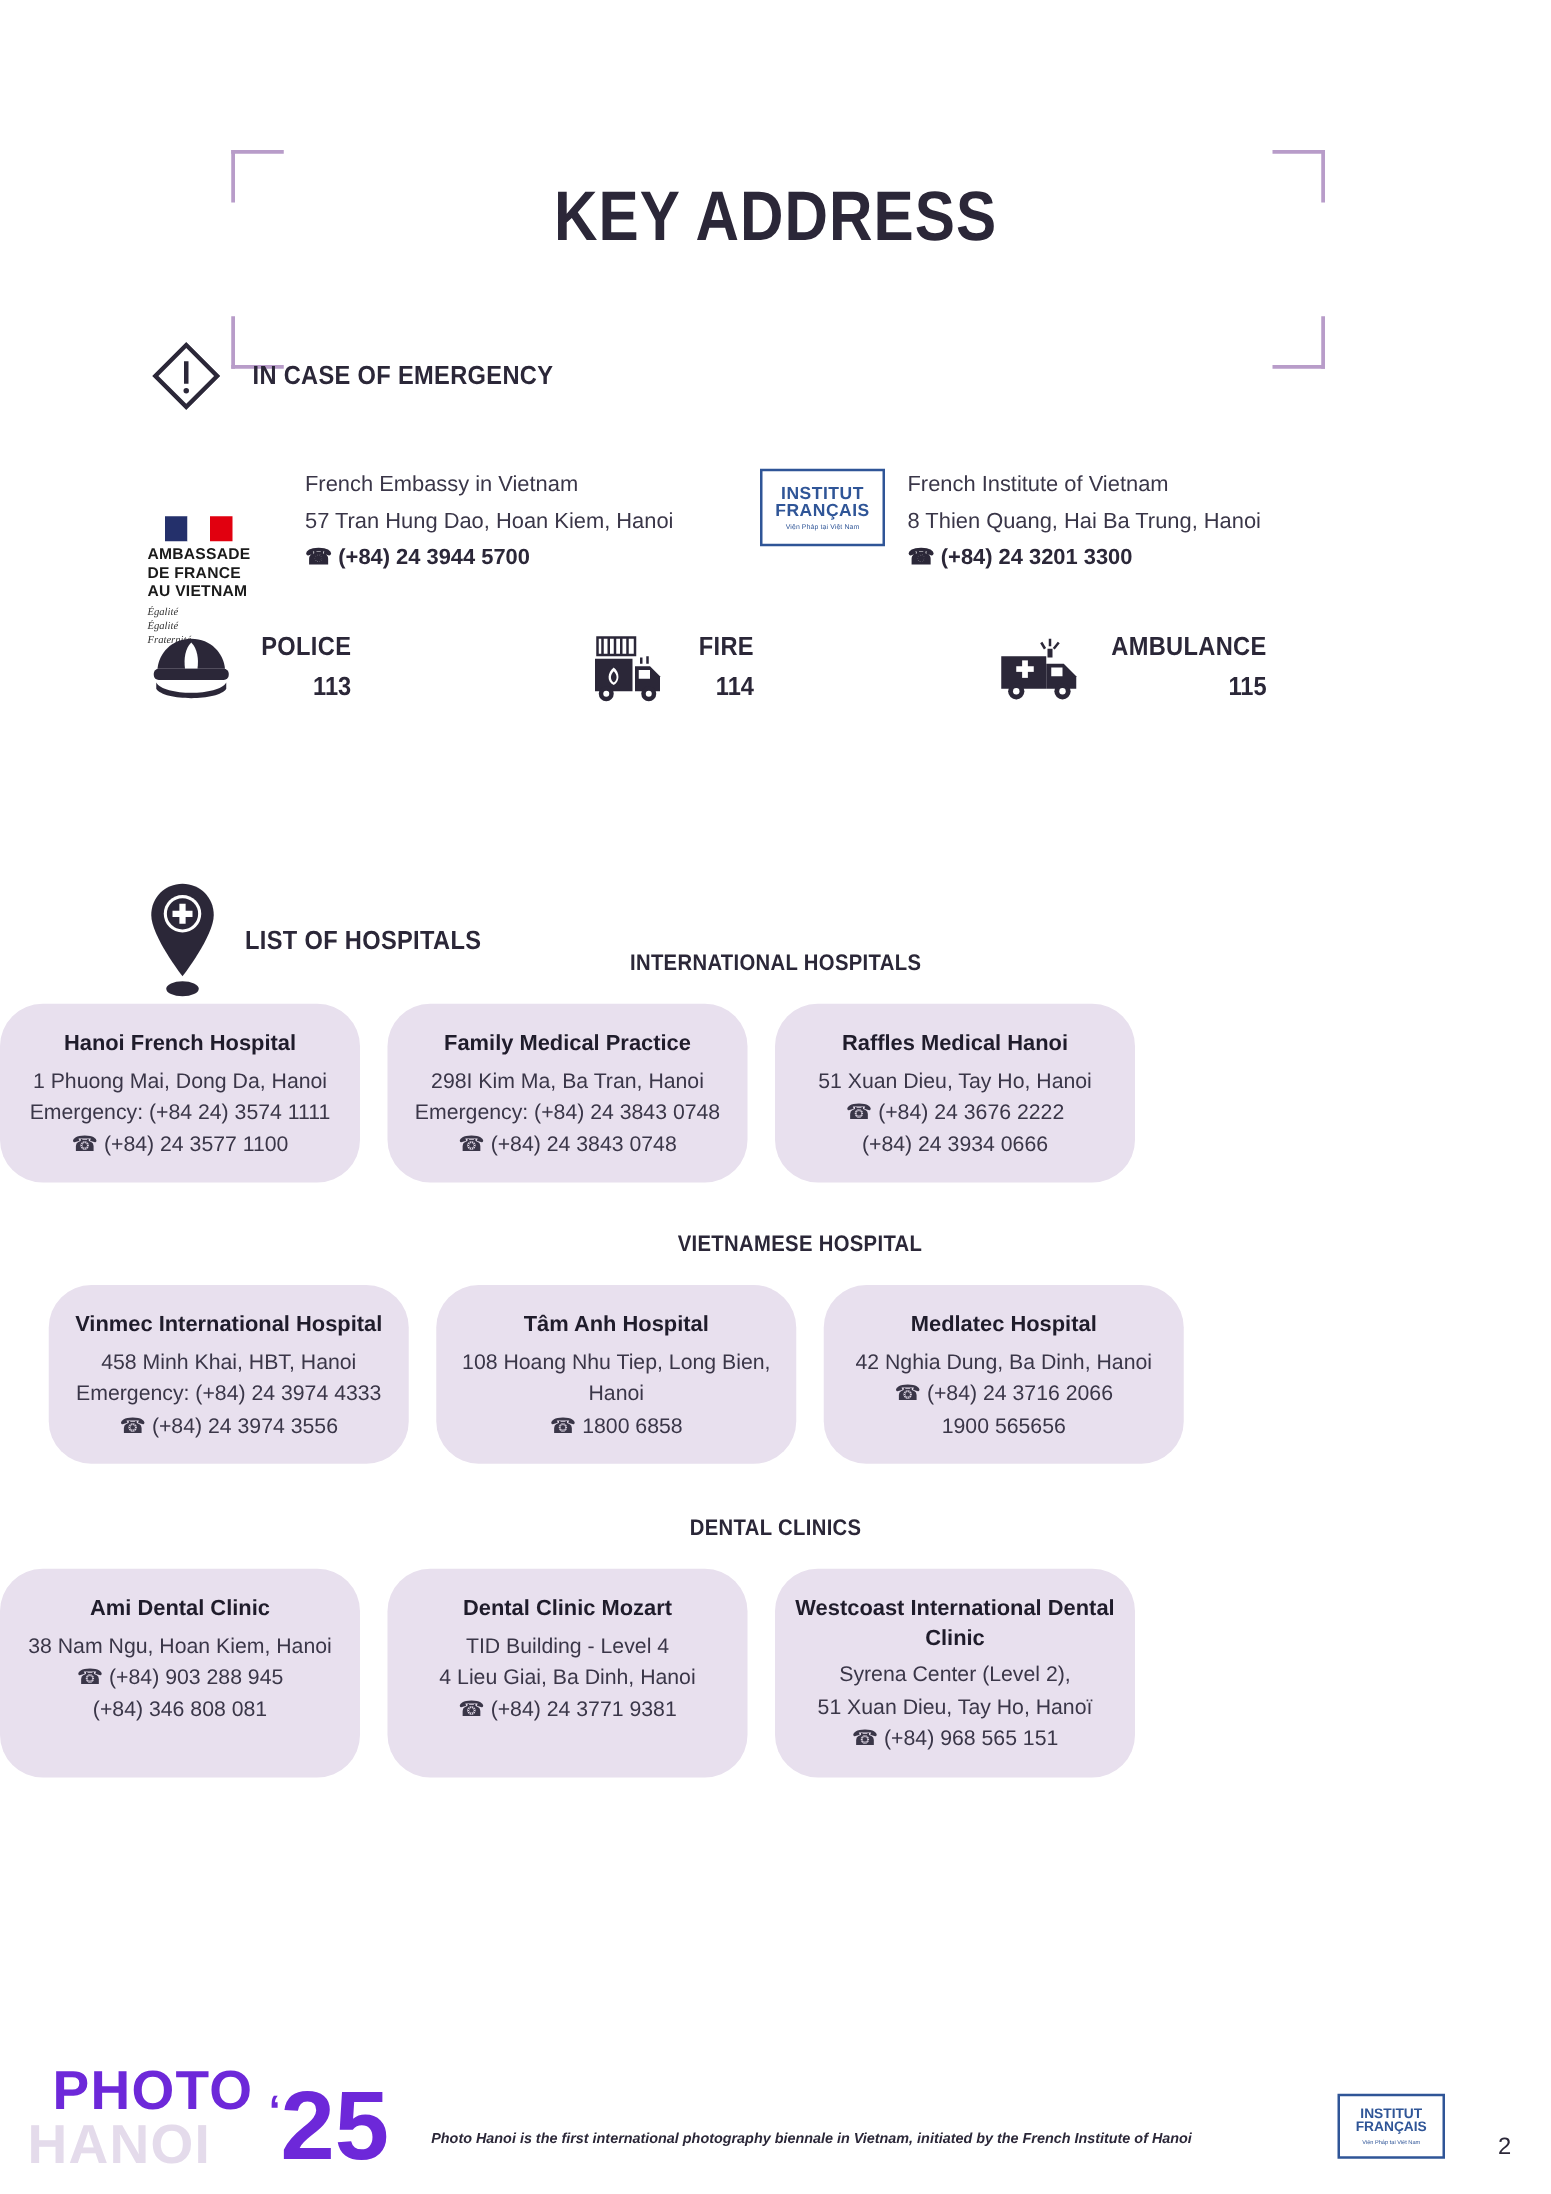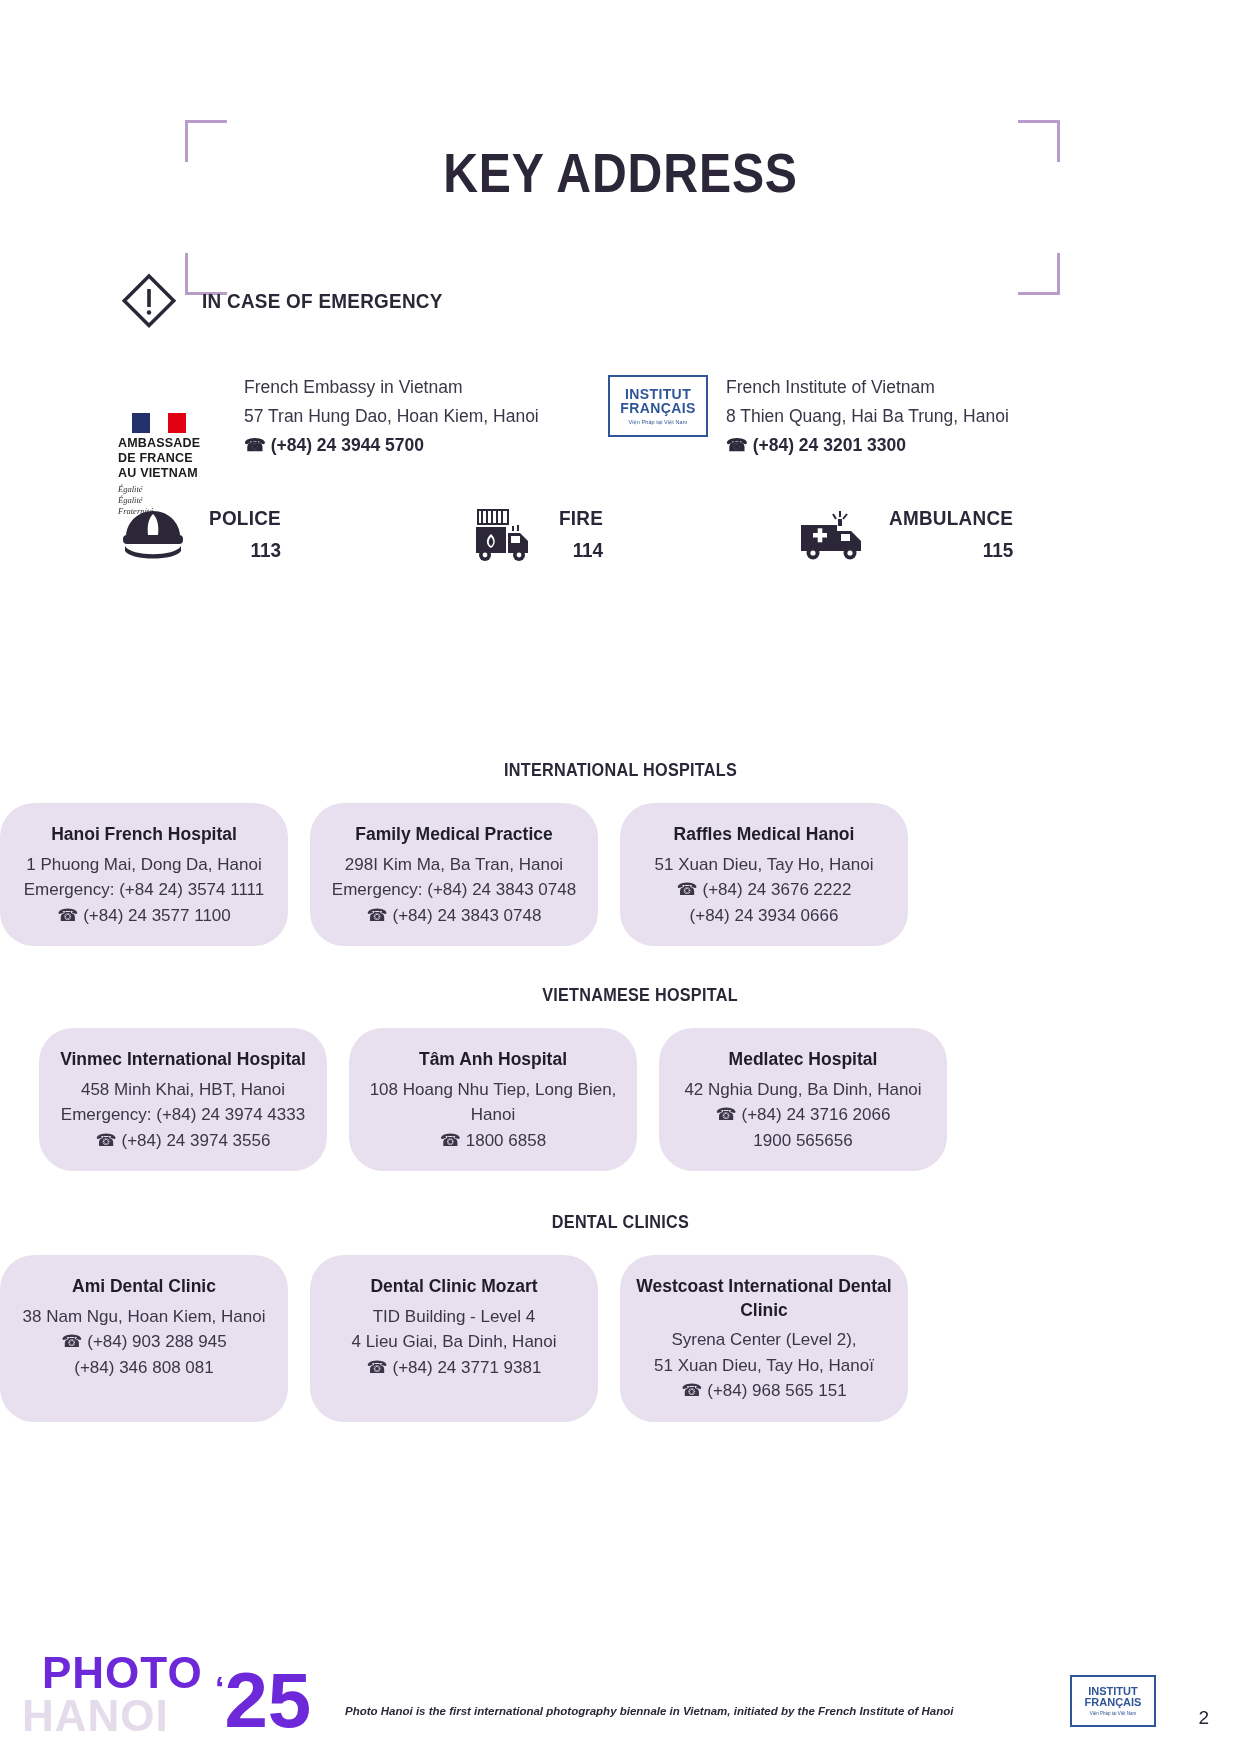--- a/index.html
+++ b/index.html
@@ -256,20 +256,33 @@
           </g>
         </svg>
       </span>
       <span class="txt">
         <span class="nm" style="display:block">AMBULANCE</span>
         <span class="no" style="display:block">115</span>
       </span>
     </div>
   </div>
 
+  <div class="sec-head" id="hospitals-head">
+    <span class="pin-icon">
+      <svg width="56" height="96" viewBox="0 0 56 96">
+        <path d="M28 2 C14 2 3 13 3 27 C3 44 28 76 28 76 C28 76 53 44 53 27 C53 13 42 2 28 2 Z" fill="#2b2738"></path>
+        <circle cx="28" cy="26" r="15" fill="#ffffff"></circle>
+        <circle cx="28" cy="26" r="12.5" fill="#2b2738"></circle>
+        <rect x="20" y="23.6" width="16" height="5" fill="#ffffff"></rect>
+        <rect x="25.5" y="18" width="5" height="16" fill="#ffffff"></rect>
+        <ellipse cx="28" cy="86" rx="13" ry="6" fill="#2b2738"></ellipse>
+      </svg>
+    </span>
+    <span class="label">LIST OF HOSPITALS</span>
+  </div>
 
   <div class="group" id="group-international">
     <div class="group-title">INTERNATIONAL HOSPITALS</div>
     <div class="cards">
       <div class="card">
         <div class="cname">Hanoi French Hospital</div>
         <div class="cline">1 Phuong Mai, Dong Da, Hanoi</div>
         <div class="cline">Emergency: (+84 24) 3574 1111</div>
         <div class="cline">☎ (+84) 24 3577 1100</div>
       </div>

